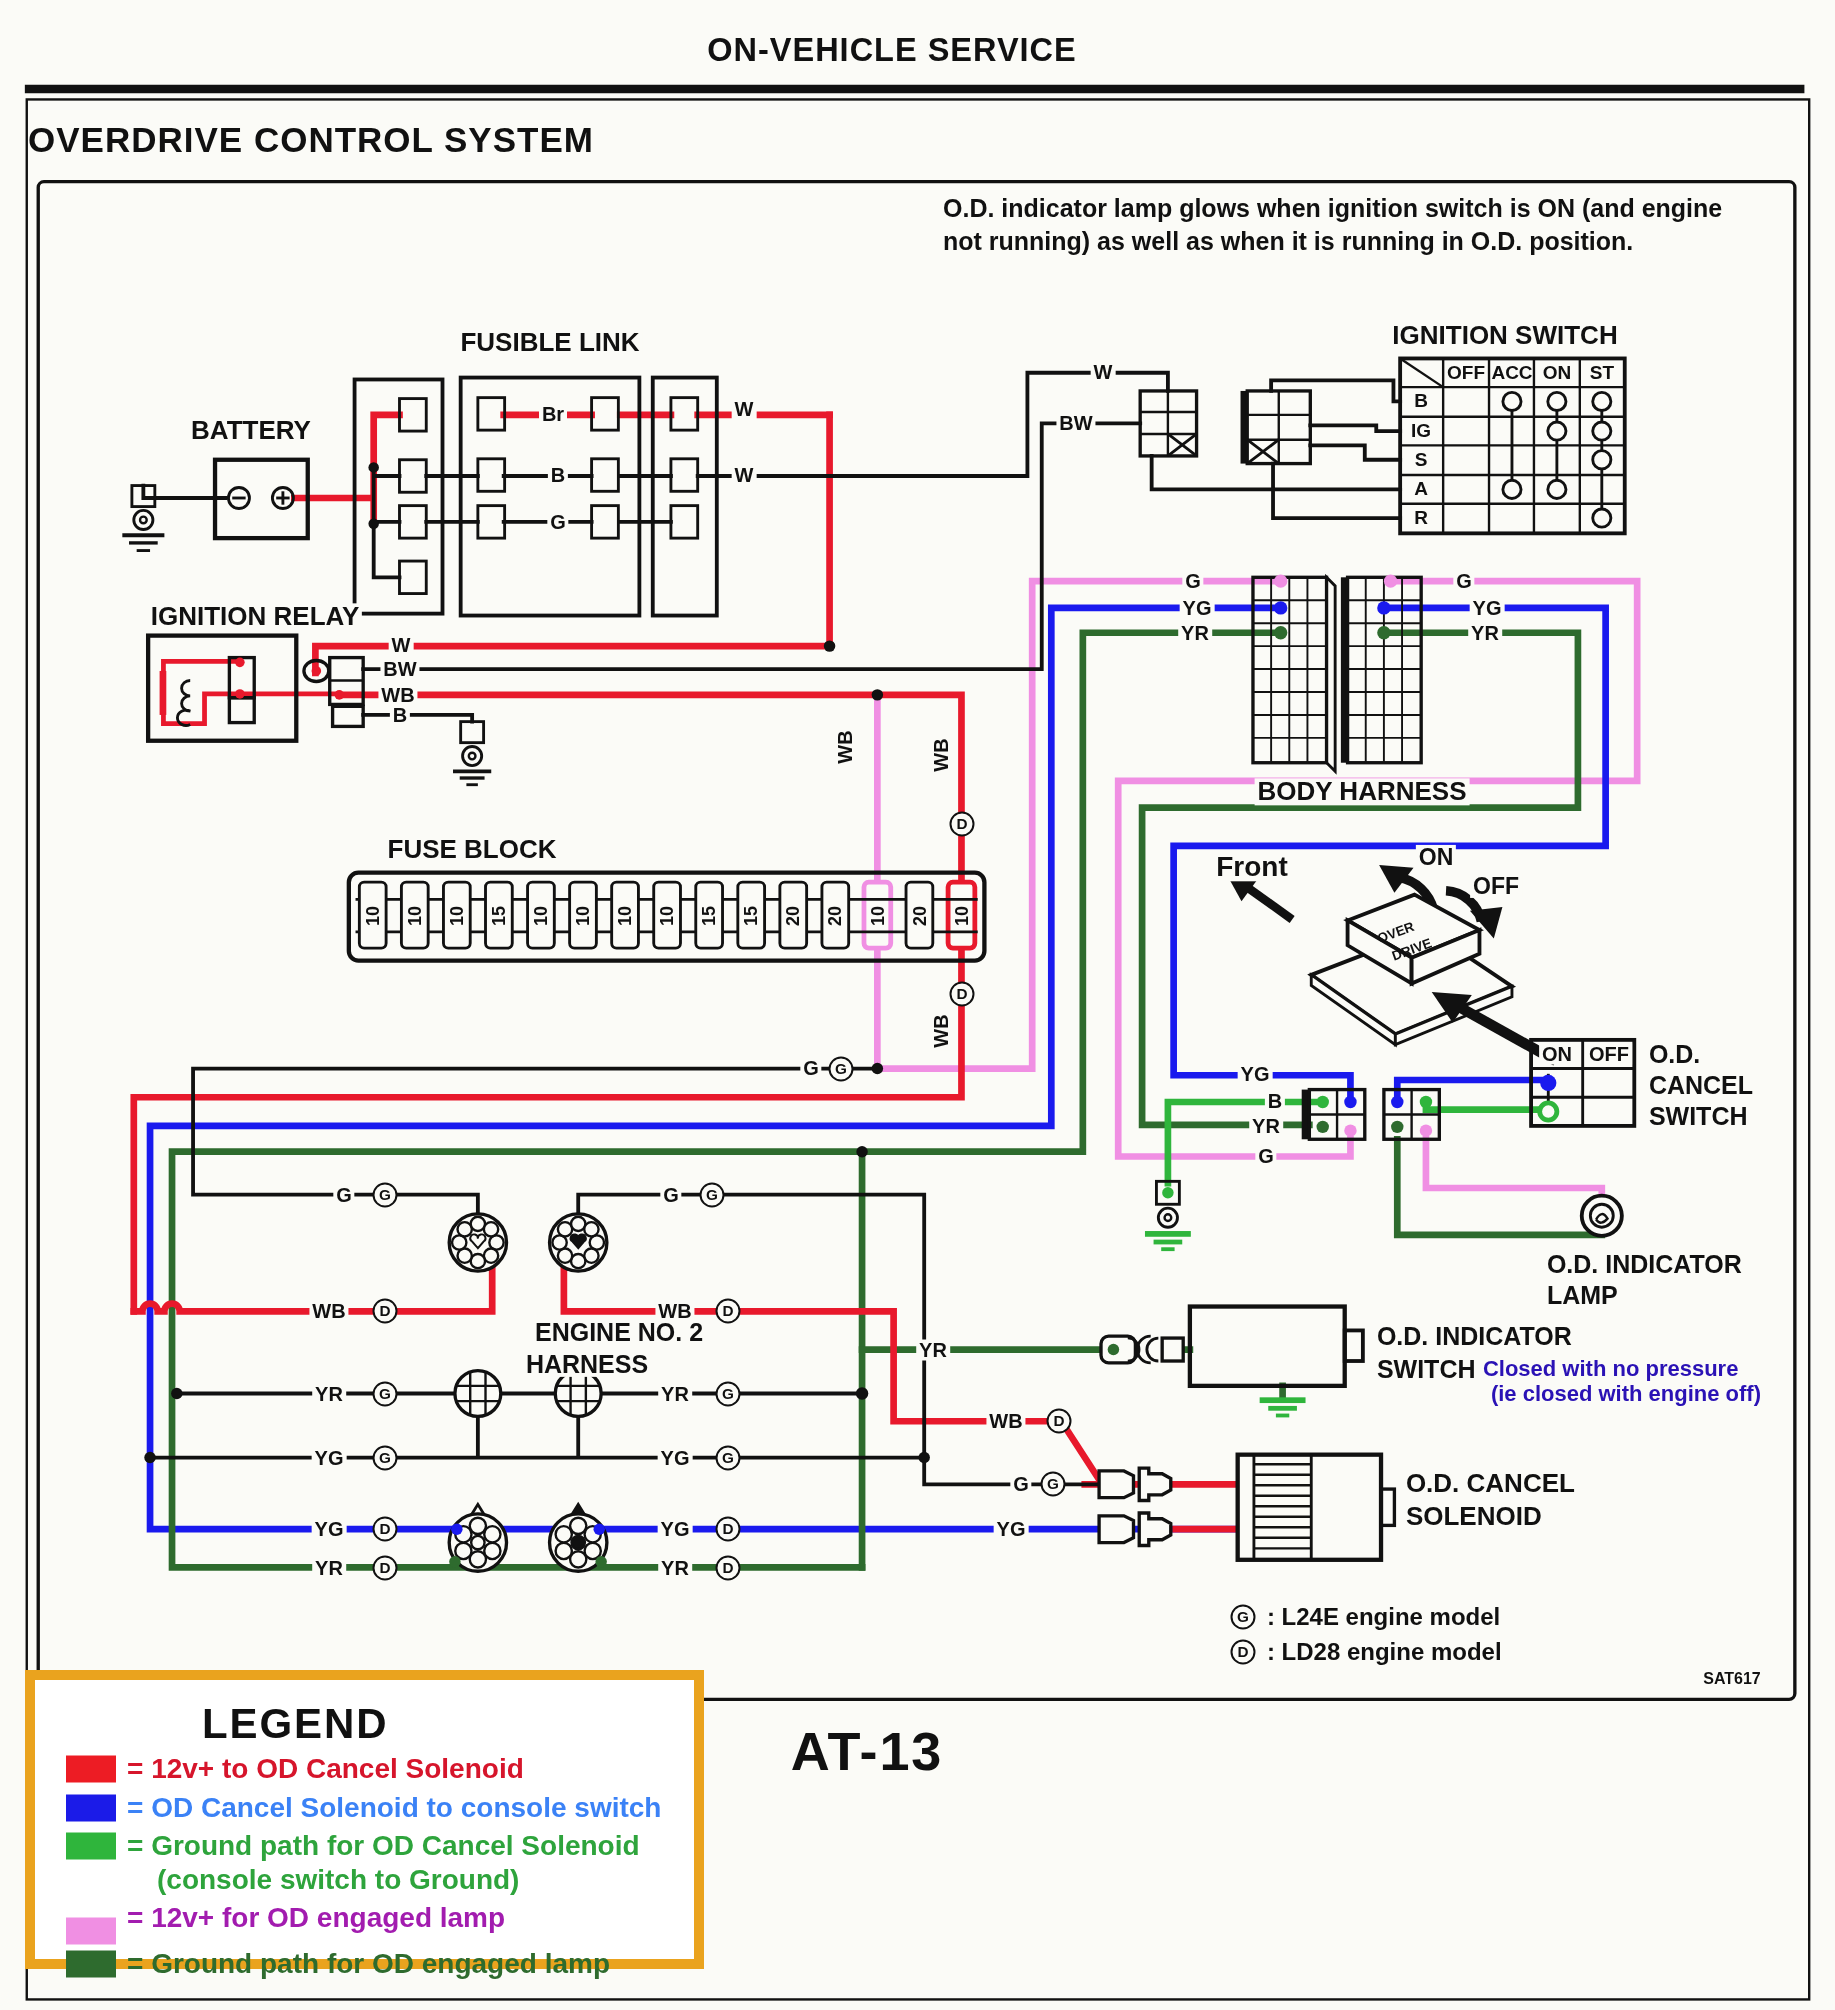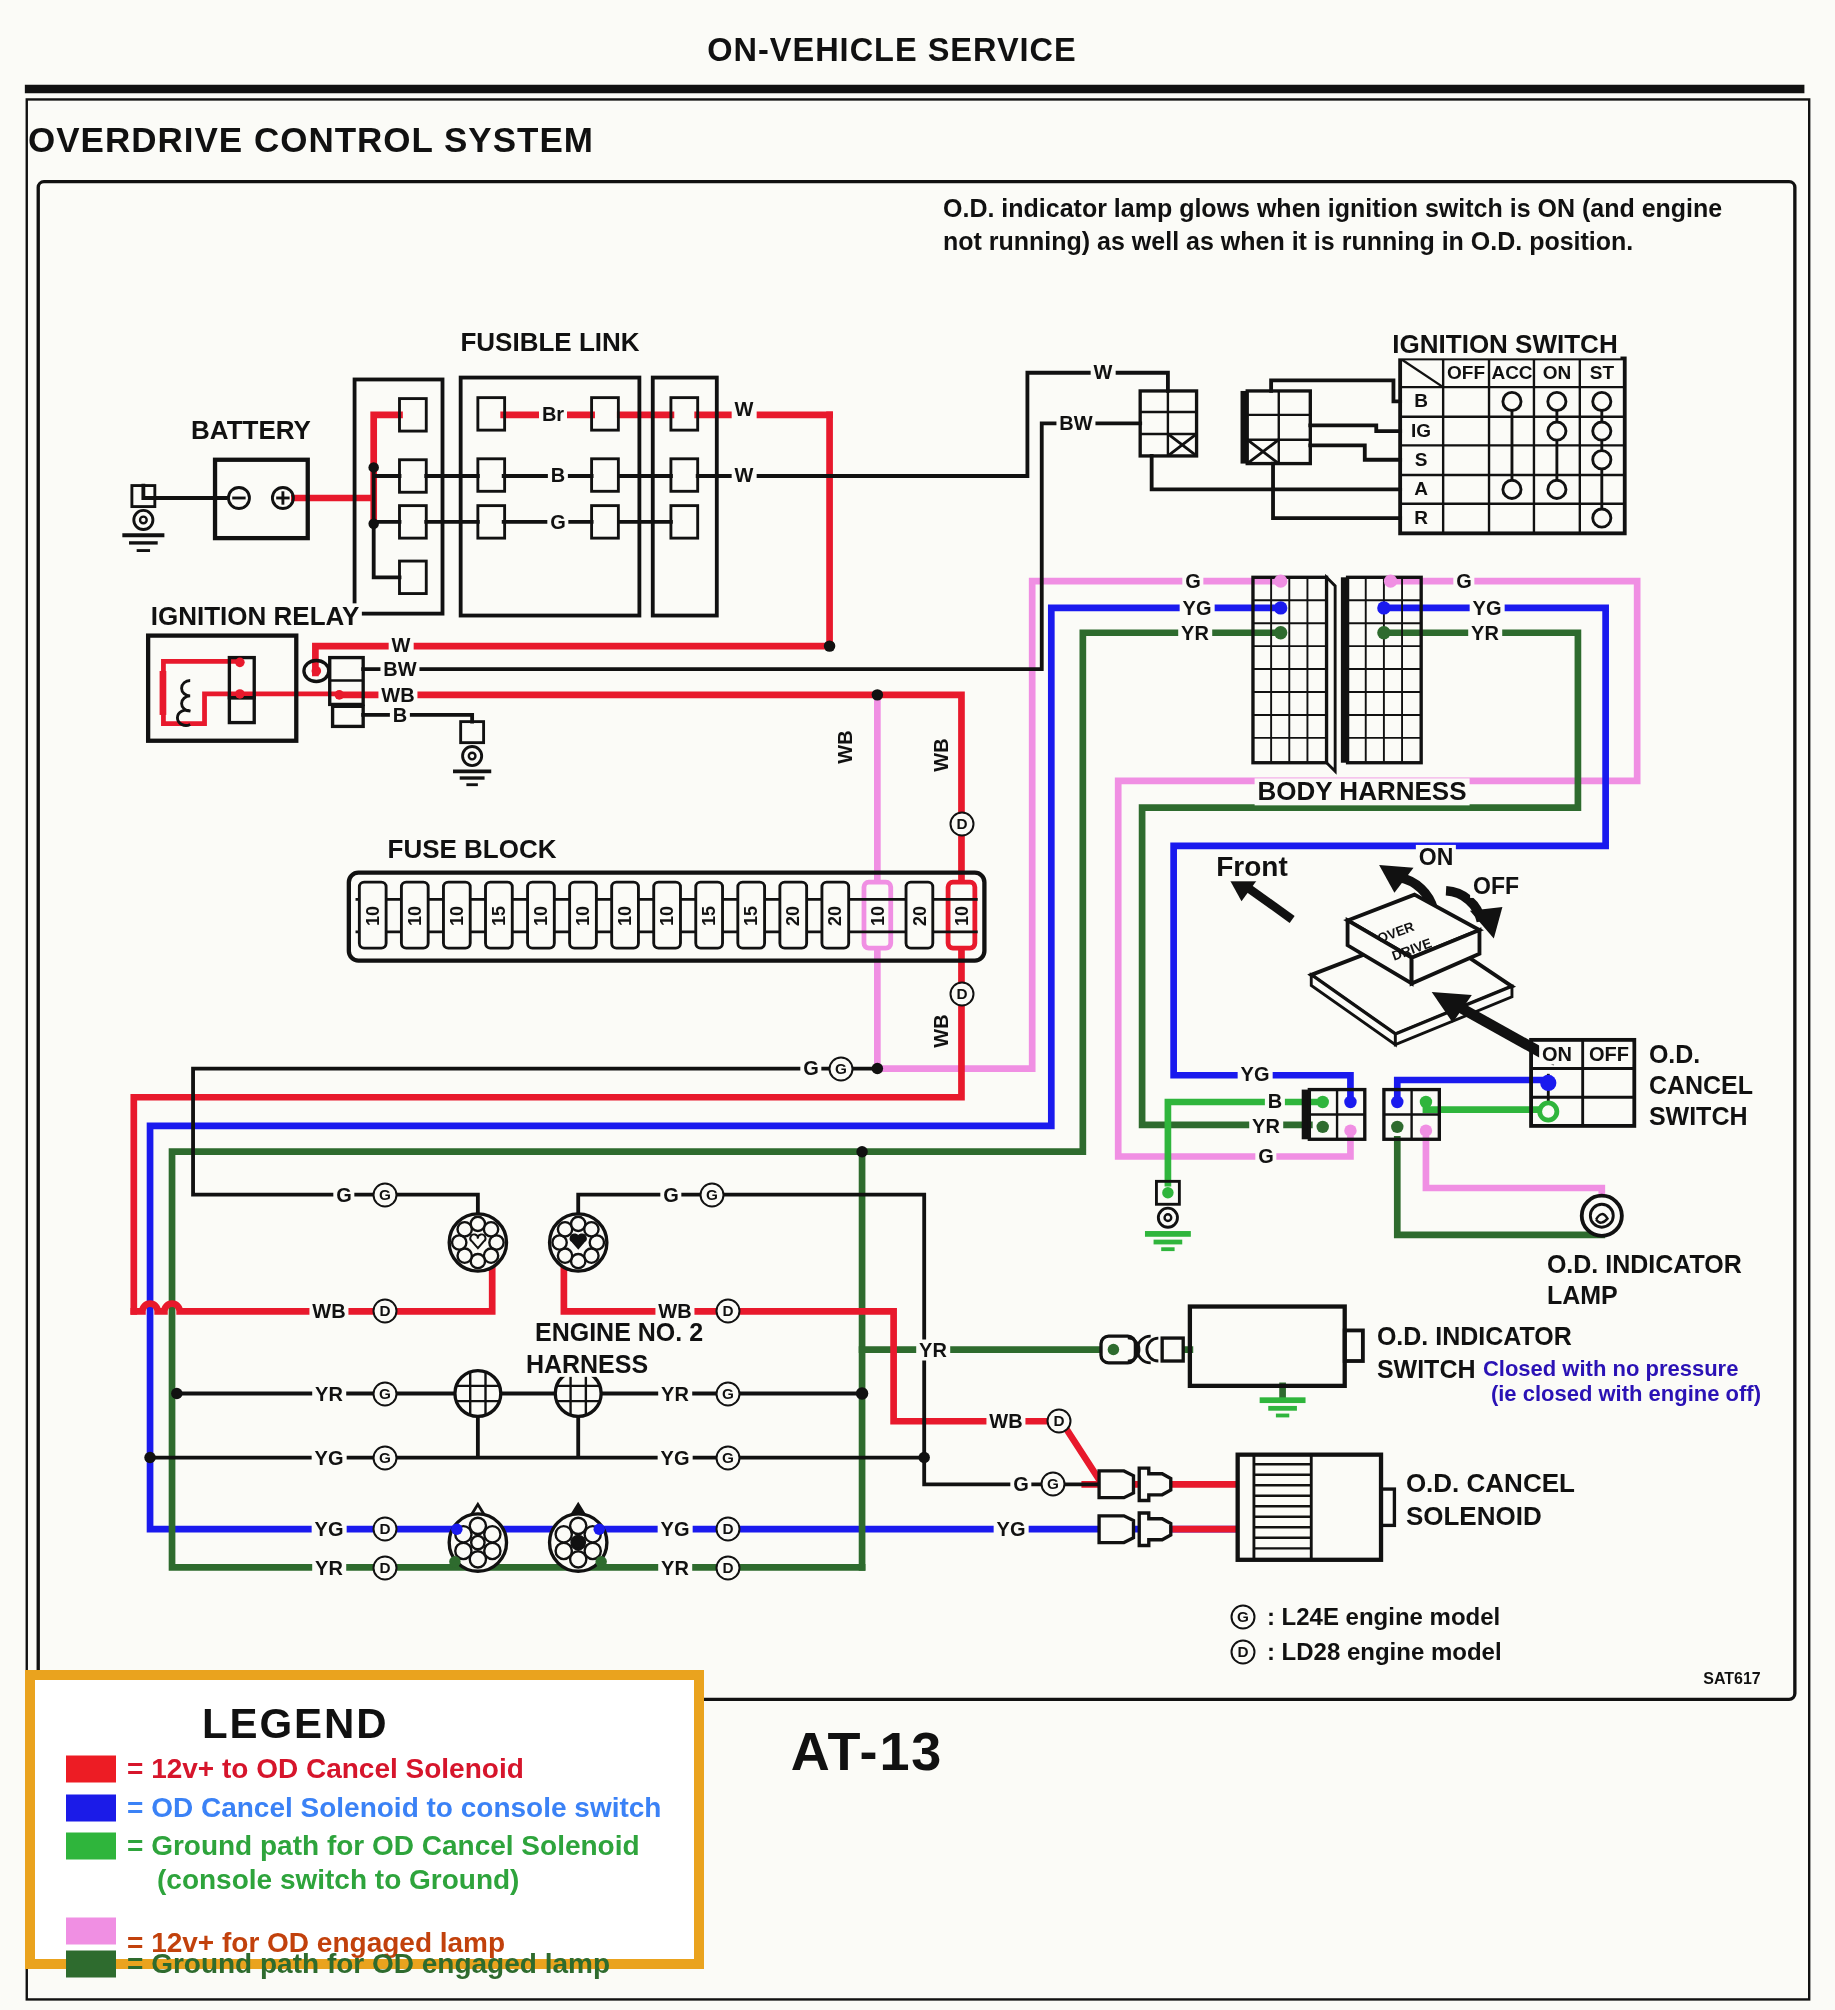--- a/index.html
+++ b/index.html
@@ -404,21 +404,21 @@
         <circle cx="627" cy="1600" r="6" fill="#1A1AEE"></circle>
       <circle cx="476" cy="1634" r="6" fill="#2E6B2E"></circle>
         <circle cx="629" cy="1634" r="6" fill="#2E6B2E"></circle>
     </g>
   </svg>
 
   <div id="labels">
       <div class="lbl" style="left: 251px; top: 431px; font-size: 26px; transform: translate(-50%, -50%);">BATTERY</div>
       <div class="lbl" style="left: 550px; top: 343px; font-size: 26px; transform: translate(-50%, -50%);">FUSIBLE LINK</div>
       <div class="lbl" style="left: 255px; top: 617px; font-size: 26px; transform: translate(-50%, -50%);">IGNITION RELAY</div>
-      <div class="lbl" style="left: 1505px; top: 336px; font-size: 26px; transform: translate(-50%, -50%); margin-top: 9px;">IGNITION SWITCH</div>
+      <div class="lbl" style="left: 1505px; top: 336px; font-size: 26px; transform: translate(-50%, -50%);">IGNITION SWITCH</div>
       <div class="lbl" style="left: 447px; top: 850px; font-size: 26px; transform: translate(-50%, -50%); margin-left: 25px;">FUSE BLOCK</div>
       <div class="lbl" style="left: 1338px; top: 792px; font-size: 26px; transform: translate(-50%, -50%); margin-left: 24px;">BODY HARNESS</div>
       <div class="lbl" style="left: 619px; top: 1332px; font-size: 25px; transform: translate(-50%, -50%);">ENGINE NO. 2</div>
       <div class="lbl" style="left: 587px; top: 1364px; font-size: 25px; transform: translate(-50%, -50%);">HARNESS</div>
       <div class="lbl" style="left: 1252px; top: 867px; font-size: 28px; transform: translate(-50%, -50%);">Front</div>
       <div class="lbl" style="left: 1436px; top: 857px; font-size: 23px; transform: translate(-50%, -50%);">ON</div>
       <div class="lbl" style="left: 1496px; top: 886px; font-size: 23px; transform: translate(-50%, -50%);">OFF</div>
       <div class="lbl la" style="left: 1646px; top: 1054px; font-size: 25px; transform: translate(0px, -50%);">O.D.</div>
       <div class="lbl la" style="left: 1646px; top: 1085px; font-size: 25px; transform: translate(0px, -50%);">CANCEL</div>
       <div class="lbl la" style="left: 1646px; top: 1116px; font-size: 25px; transform: translate(0px, -50%);">SWITCH</div>
@@ -527,21 +527,21 @@
     <div class="leg-row" id="legend-title" style="left:167px;top:44px;font-size:42px;color:#111;letter-spacing:1.9px;">LEGEND</div>
     <div id="legend-rows">
         <div class="leg-sw" style="left: 31px; top: 89px; background: rgb(237, 28, 36);"></div>
         <div class="leg-row" style="left: 92px; top: 89px; color: rgb(214, 21, 43);">= 12v+ to OD Cancel Solenoid</div>
         <div class="leg-sw" style="left: 31px; top: 128px; background: rgb(27, 27, 232);"></div>
         <div class="leg-row" style="left: 92px; top: 128px; color: #3b82f6;">= OD Cancel Solenoid to console switch</div>
         <div class="leg-sw" style="left: 31px; top: 166px; background: rgb(47, 181, 60);"></div>
         <div class="leg-row" style="left: 92px; top: 166px; color: rgb(46, 164, 60);">= Ground path for OD Cancel Solenoid</div>
         <div class="leg-row" style="left: 122px; top: 200px; color: rgb(46, 164, 60);">(console switch to Ground)</div>
         <div class="leg-sw" style="left: 31px; top: 251px; background: rgb(240, 143, 227);"></div>
-        <div class="leg-row" style="left: 92px; top: 263px; color: #c2410c;">= 12v+ for OD engaged lamp</div>
+        <div class="leg-row" style="left: 92px; top: 238px; color: #a21caf;">= 12v+ for OD engaged lamp</div>
         <div class="leg-sw" style="left: 31px; top: 284px; background: rgb(46, 107, 46);"></div>
         <div class="leg-row" style="left: 92px; top: 284px; color: rgb(46, 107, 46);">= Ground path for OD engaged lamp</div>
       </div>
   </div>
 
   <div id="at13">AT-13</div>
 
 </div>
 
 

